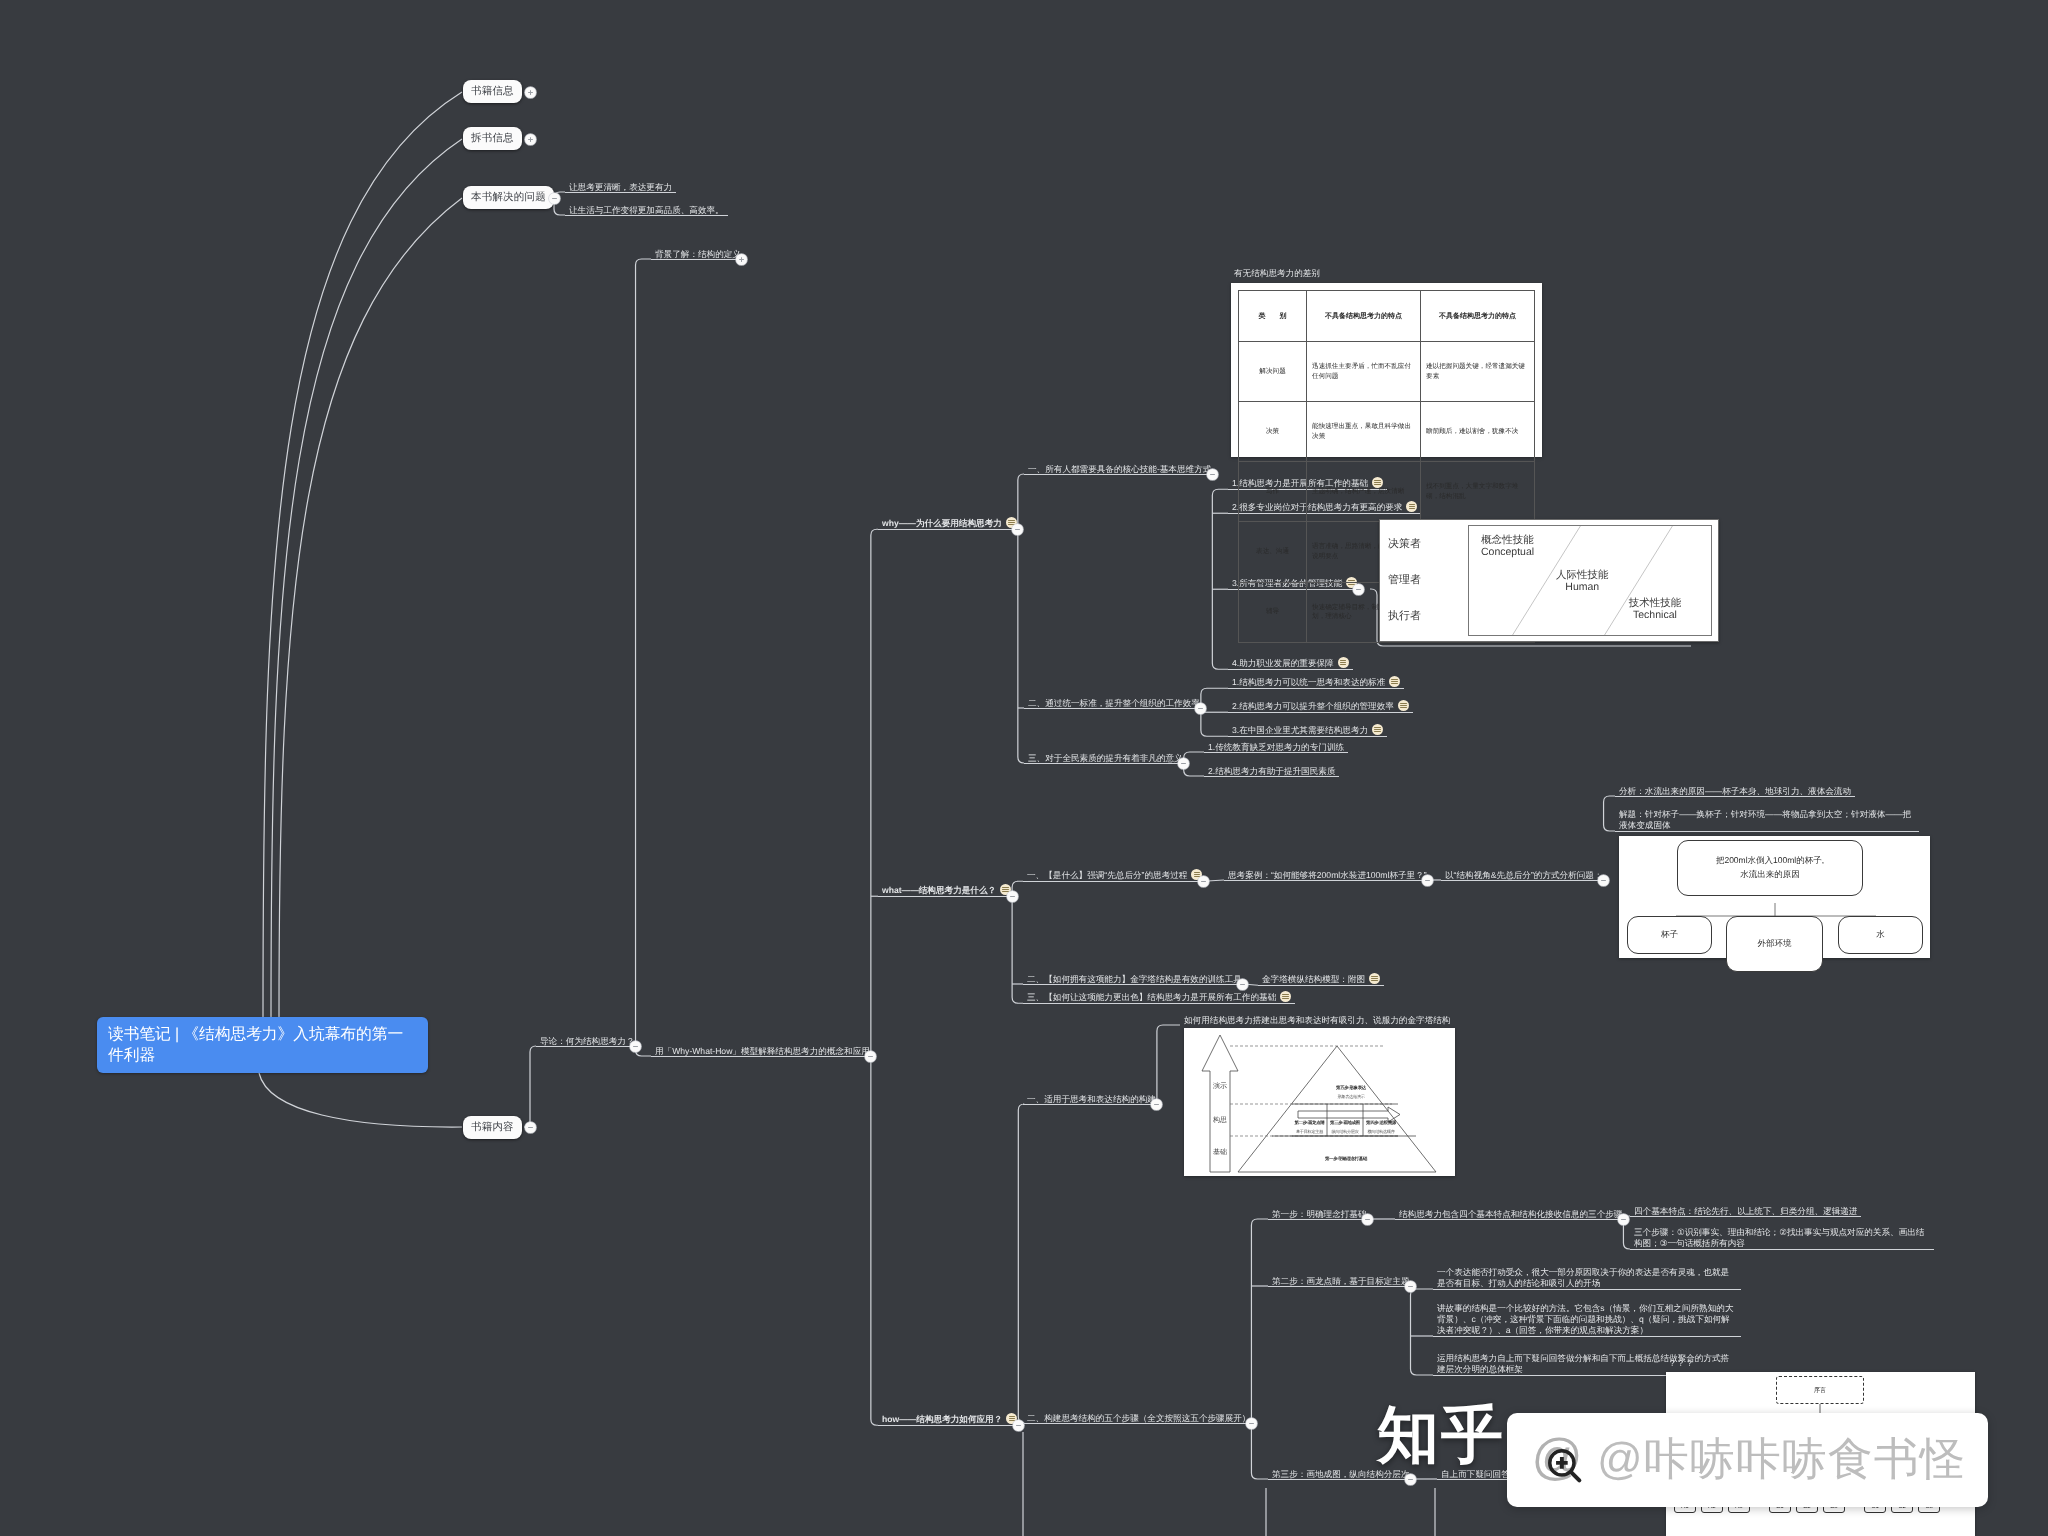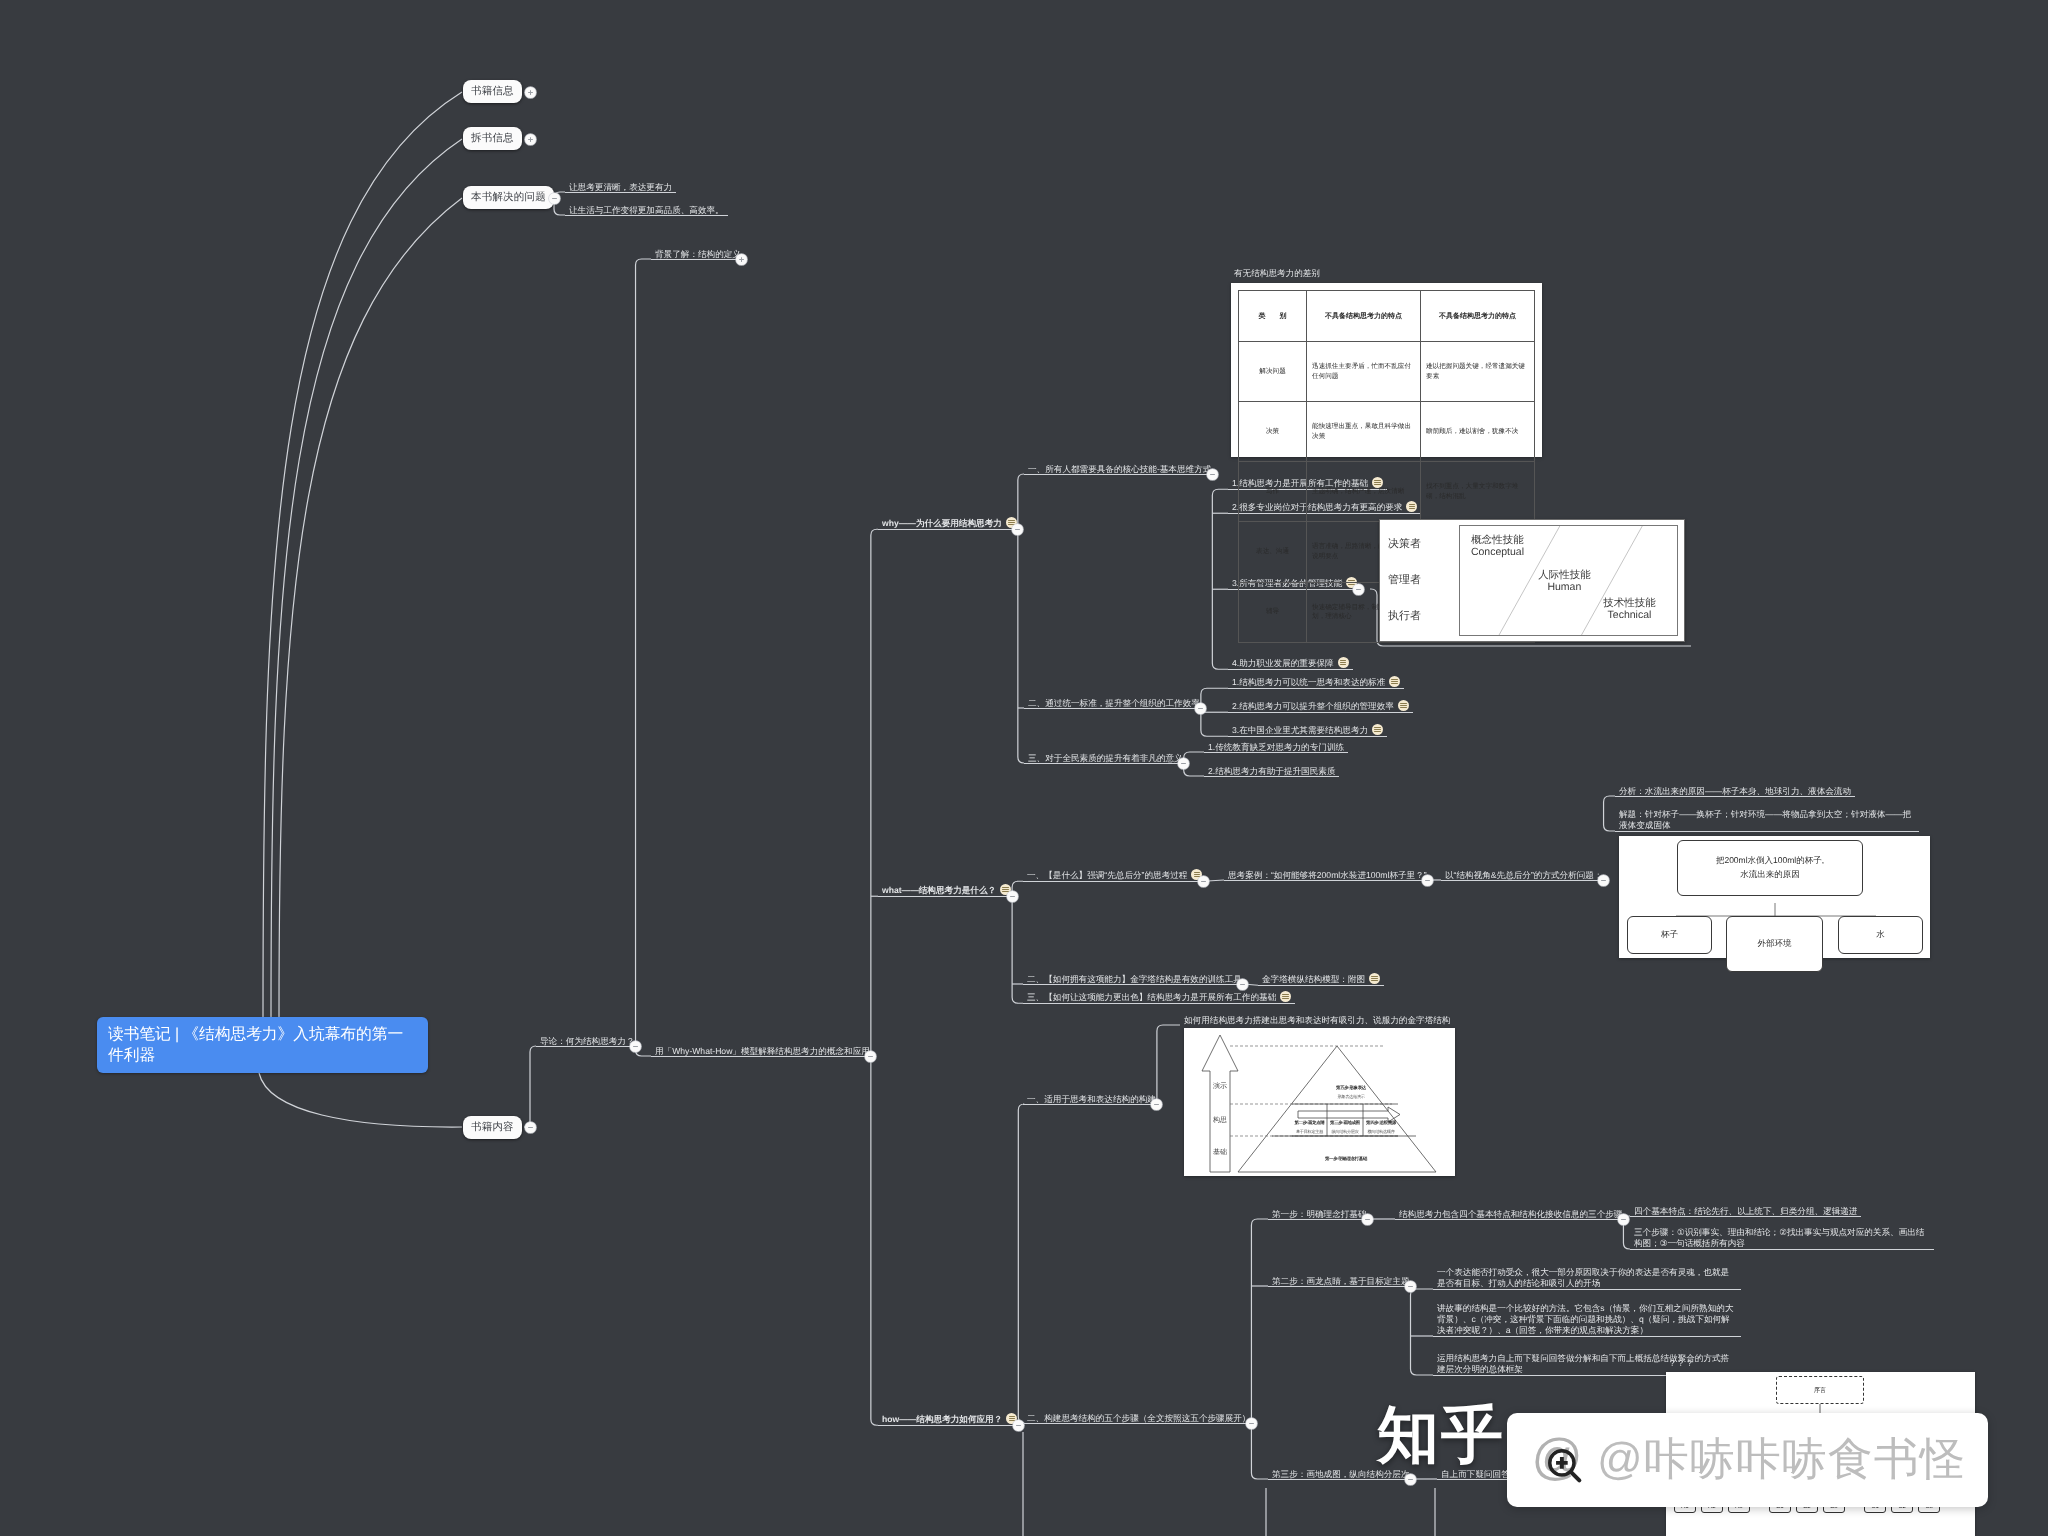--- a/index.html
+++ b/index.html
@@ -53,21 +53,21 @@
 .skills{border:1px solid #6a6a6a;display:flex;}
 .skills .roles{width:26%;display:flex;flex-direction:column;justify-content:space-around;
    font-size:11px;color:#3a3a3a;padding:6px 0 6px 8px;}
 .skills .grid{flex:1;position:relative;border:1px solid #777;margin:5px 6px 5px 0;}
 .skills .grid span{position:absolute;text-align:center;font-size:10.5px;color:#3a3a3a;line-height:1.2;}
 .skills .grid span b{font-weight:400;}
 .skills .grid span i{font-style:normal;}
 .skills .grid .diag{position:absolute;inset:0;width:100%;height:100%;}
 .skills .grid .diag line{stroke:#8a8a8a;stroke-width:.5;vector-effect:non-scaling-stroke;}
 .cupbox{}
-.cupnode{border:1.2px solid #3a3a3a;border-radius:6px;text-align:center;position:absolute;
+.cupnode{border:1.2px solid #3a3a3a;border-radius:11px;text-align:center;position:absolute;
    display:flex;align-items:center;justify-content:center;flex-direction:column;color:#2b2b2b;
    font-size:8.5px;line-height:1.6;background:#fff;}
 .cupbox svg{position:absolute;inset:0;width:100%;height:100%;}
 .cupbox svg line{stroke:#555;stroke-width:.8;}
 
 .pyr{color:#2b2b2b;}
 .pyr svg{position:absolute;inset:0;width:100%;height:100%;}
 .pyr svg .ln{stroke:#4a4a4a;stroke-width:.8;fill:none;}
 .pyr svg .dash{stroke:#6a6a6a;stroke-width:.7;stroke-dasharray:3 2;fill:none;}
 .pyr span{position:absolute;text-align:center;}
@@ -238,21 +238,21 @@
             <td>很难把想要表达的思想在短时间内表达清楚</td>
           </tr>
           <tr>
             <td class="k">辅导</td>
             <td>快速确定辅导目标，制定明确计划，理清核心</td>
             <td>目标不明确，随机性较强，被辅导者难于理解</td>
           </tr>
         </tbody>
       </table>
     </div>
-<div class="img skills" style="left:1379px;top:519px;width:306px;height:123px">
+<div class="img skills" style="left:1379px;top:519px;width:340px;height:123px">
       <div class="roles">
         <div>决策者</div>
         <div>管理者</div>
         <div>执行者</div>
       </div>
       <div class="grid">
         <span style="left:5%;top:7%;"><b>概念性技能</b><br><i>Conceptual</i></span>
         <span style="left:36%;top:39%;"><b>人际性技能</b><br><i>Human</i></span>
         <span style="left:66%;top:65%;"><b>技术性技能</b><br><i>Technical</i></span>
         <svg class="diag" viewBox="0 0 100 100" preserveAspectRatio="none">

